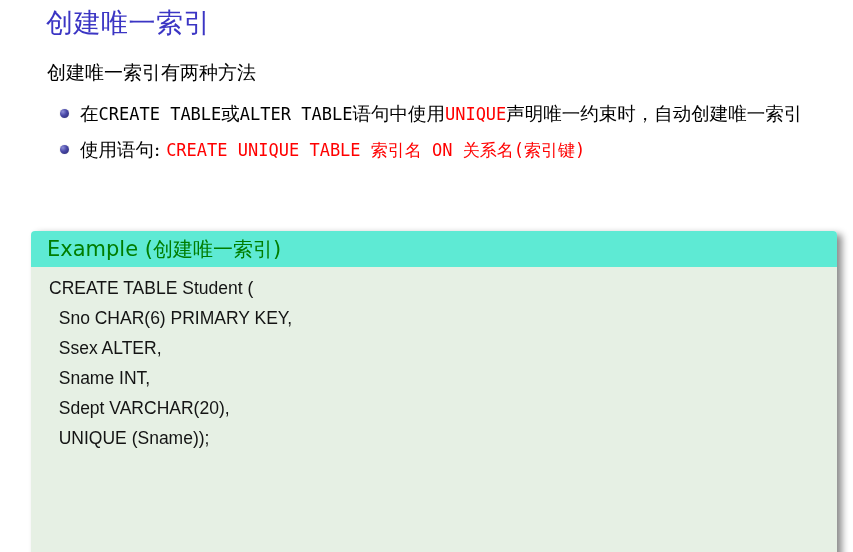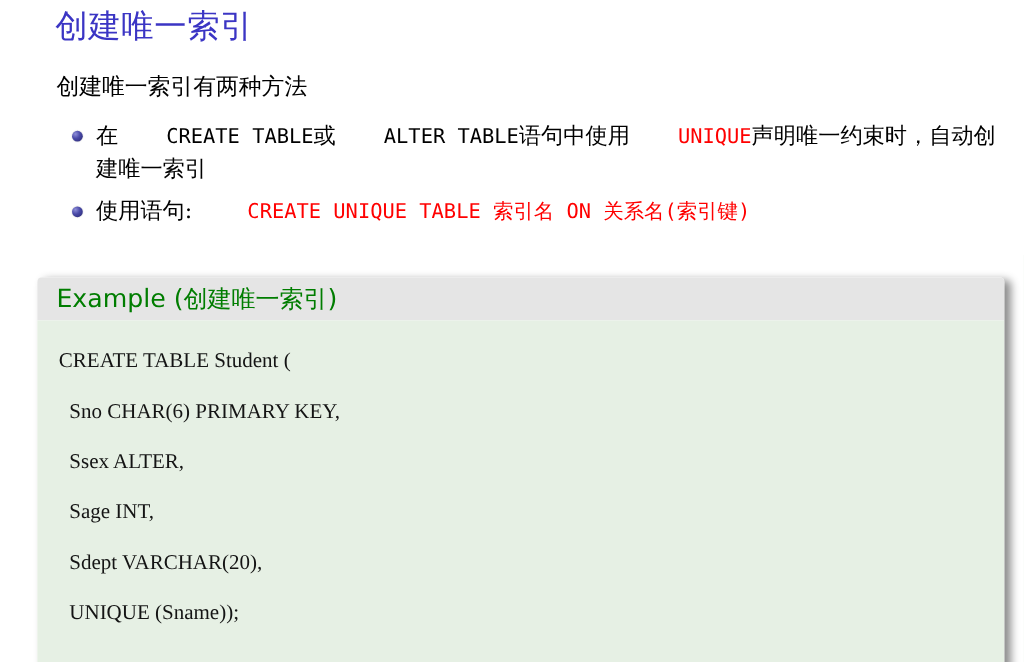--- a/index.html
+++ b/index.html
@@ -64,69 +64,67 @@
     width: 9px;
     height: 9px;
     border-radius: 50%;
     background: radial-gradient(circle at 32% 30%, #8e8ed8 0%, #4a4aa8 42%, #26246e 100%);
     box-shadow: 0 0 1px rgba(0,0,0,0.35);
   }
   .mono {
     font-family: "DejaVu Sans Mono", monospace;
     font-size: 17px;
     letter-spacing: 0px;
-    margin-left: 40px;
   }
   .red {
     color: #ff0000;
   }
   .bullet-item .cn {
     font-family: "DejaVu Serif", serif;
   }
 
   
   .block {
     position: absolute;
     left: 31px;
     top: 231px;
     width: 806px;
     height: 330px;
     border-radius: 4px 4px 0 0;
     overflow: hidden;
     box-shadow: 5px 3px 7px rgba(0,0,0,0.45);
   }
   .block-header {
-    background: #e5e5e5;
+    background: #5eead4;
     height: 36px;
     line-height: 36px;
     padding-left: 16px;
     box-sizing: border-box;
     font-family: "DejaVu Sans", sans-serif;
     font-size: 21px;
     color: #007d00;
     white-space: nowrap;
   }
   .block-header .cn {
     font-family: "DejaVu Serif", serif;
     font-size: 20px;
   }
   .block-body {
     background: #e6f0e4;
     height: 294px;
     padding: 6px 0 0 18px;
     box-sizing: border-box;
   }
   .code-line {
-    font-family: Liberation Serif, serif;
+    font-family: Liberation Sans, sans-serif;
     font-size: 17.5px;
     line-height: 30px;
     color: #141414;
     white-space: pre;
     min-height: 30px;
-    margin-top: 12px;
   }
 </style>
 </head>
 <body>
 
 <div class="slide-title">创建唯一索引</div>
 
 <div class="intro-line">创建唯一索引有两种方法</div>
 
 <div class="bullets">
@@ -146,19 +144,19 @@
 <div class="block">
 
   <div class="block-header">
     <span>Example</span><span> (</span><span class="cn">创建唯一索引</span><span>)</span>
   </div>
 
   <div class="block-body">
     <div class="code-line">CREATE TABLE Student (</div>
     <div class="code-line">  Sno CHAR(6) PRIMARY KEY,</div>
     <div class="code-line">  Ssex ALTER,</div>
-    <div class="code-line">  Sage INT,</div>
+    <div class="code-line">  Sname INT,</div>
     <div class="code-line">  Sdept VARCHAR(20),</div>
     <div class="code-line">  UNIQUE (Sname));</div>
     <div class="code-line"></div>
   </div>
 
 </div>
 
 </body></html>

